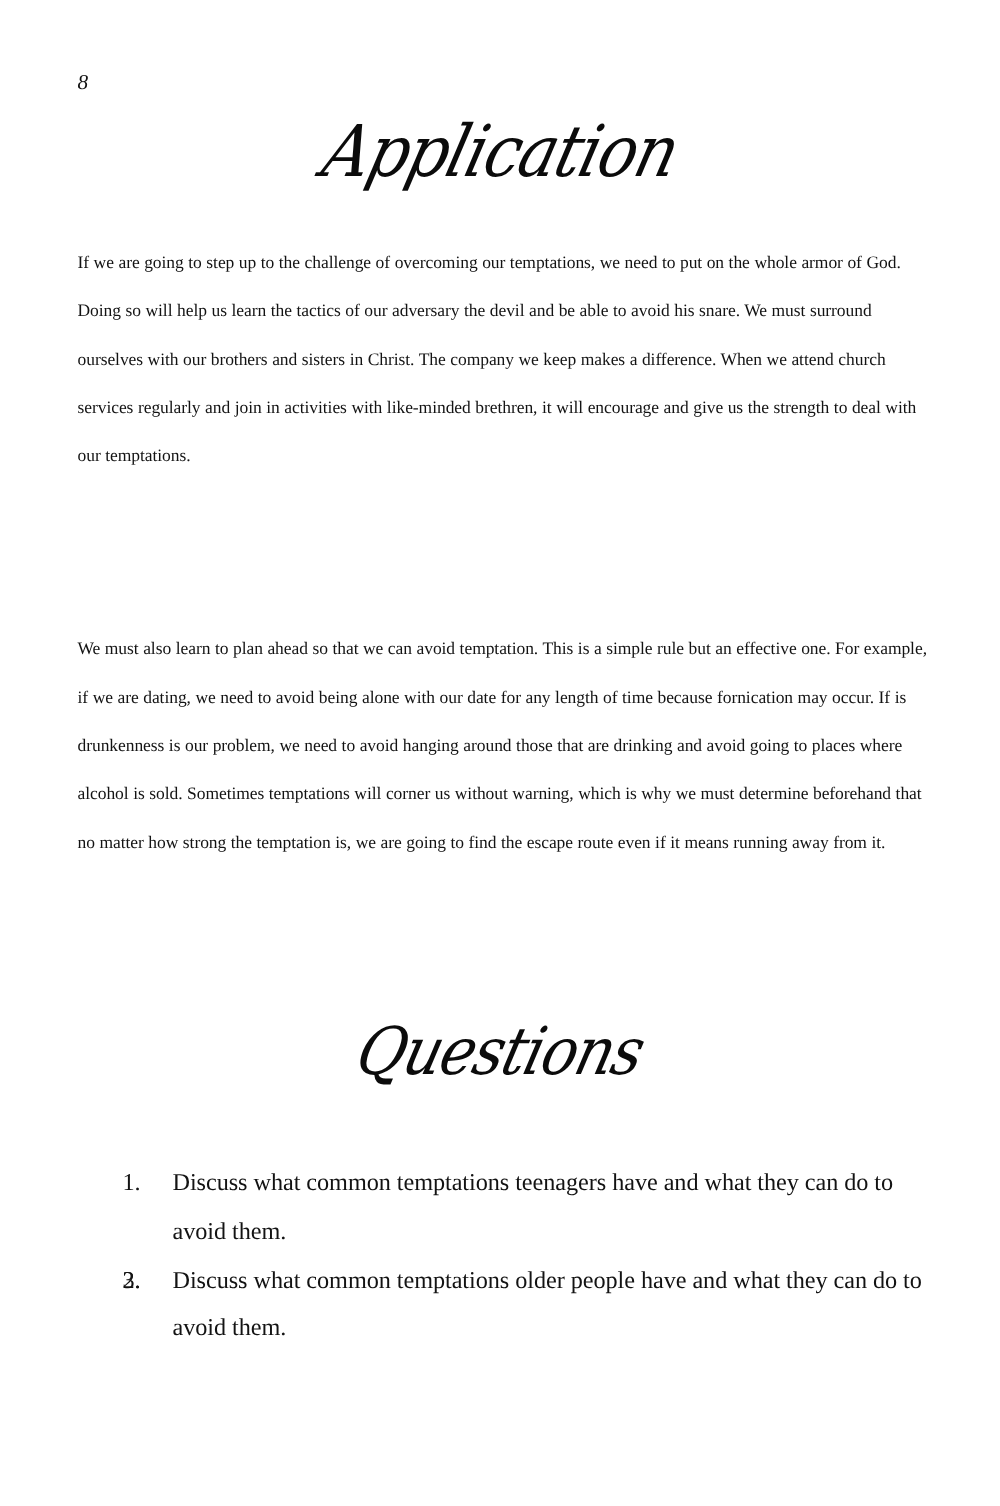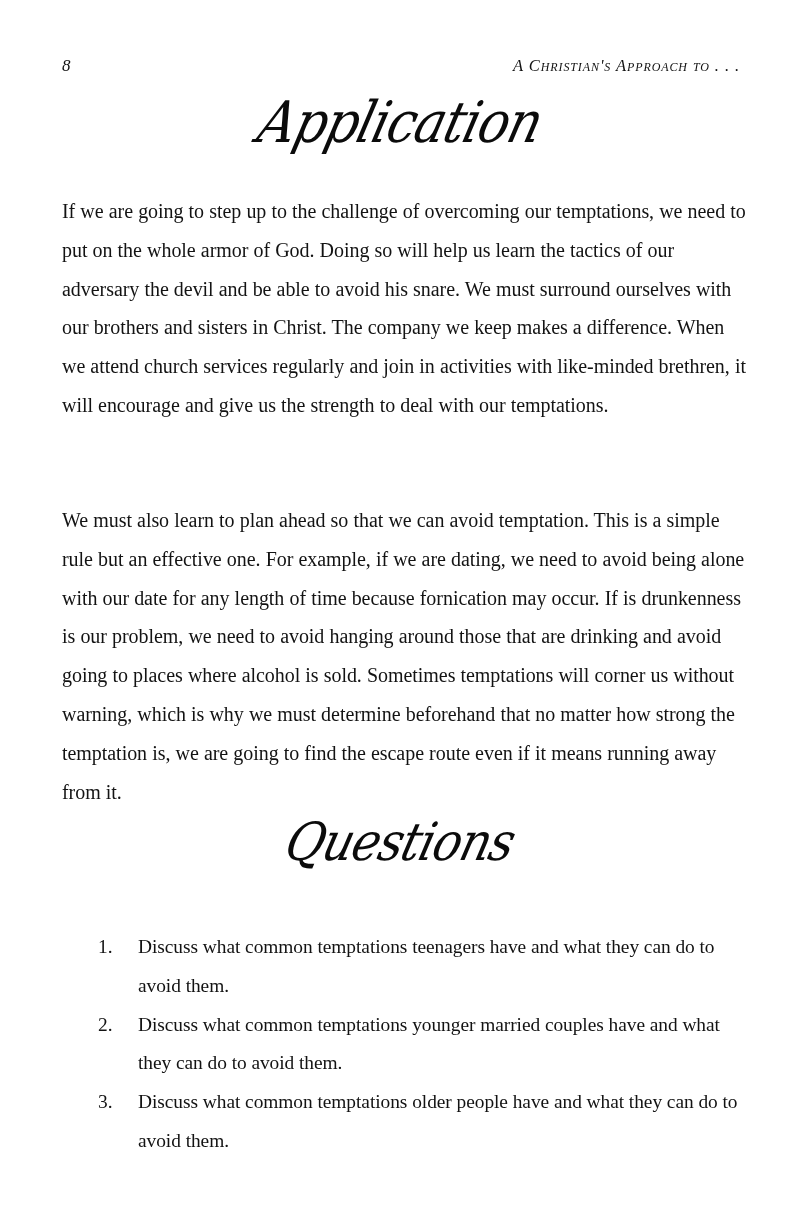--- a/index.html
+++ b/index.html
@@ -78,21 +78,21 @@
     font-size: 47px;
   }
 
   
   .body-block {
     position: absolute;
     left: 62px;
     width: 684px;
   }
   .para {
-    font-size: 20px;
+    font-size: 14px;
     line-height: 38.8px;
     color: #131313;
     text-align: left;
     margin: 0;
     letter-spacing: -0.05px;
     word-spacing: 0.2px;
   }
   #para-1 { top: 192px; }
   #para-2 { top: 501px; }
 
@@ -125,21 +125,20 @@
     color: #131313;
   }
 </style>
 </head>
 <body>
 
 <div class="page">
 
   <div class="running-header">
     <div class="folio">8</div>
-    <div class="header-title">A Christian's Approach to . . .</div>
   </div>
 
   <div class="script-heading" id="application-heading">
     <span>Application</span>
   </div>
 
   <div class="body-block" id="para-1">
     <p class="para">If we are going to step up to the challenge of overcoming our temptations, we need to put on the whole armor of God. Doing so will help us learn the tactics of our adversary the devil and be able to avoid his snare. We must surround ourselves with our brothers and sisters in Christ. The company we keep makes a difference. When we attend church services regularly and join in activities with like-minded brethren, it will encourage and give us the strength to deal with our temptations.</p>
   </div>
 
@@ -151,21 +150,20 @@
     <span>Questions</span>
   </div>
 
   <ol class="questions-list">
     <li class="question-item">
       <span class="question-number">1.</span>
       <span class="question-text">Discuss what common temptations teenagers have and what they can do to avoid them.</span>
     </li>
     <li class="question-item">
       <span class="question-number">2.</span>
-      <span class="question-text">Discuss what common temptations younger married couples have and what they can do to avoid them.</span>
     </li>
     <li class="question-item">
       <span class="question-number">3.</span>
       <span class="question-text">Discuss what common temptations older people have and what they can do to avoid them.</span>
     </li>
   </ol>
 
 </div>
 
 </body></html>

